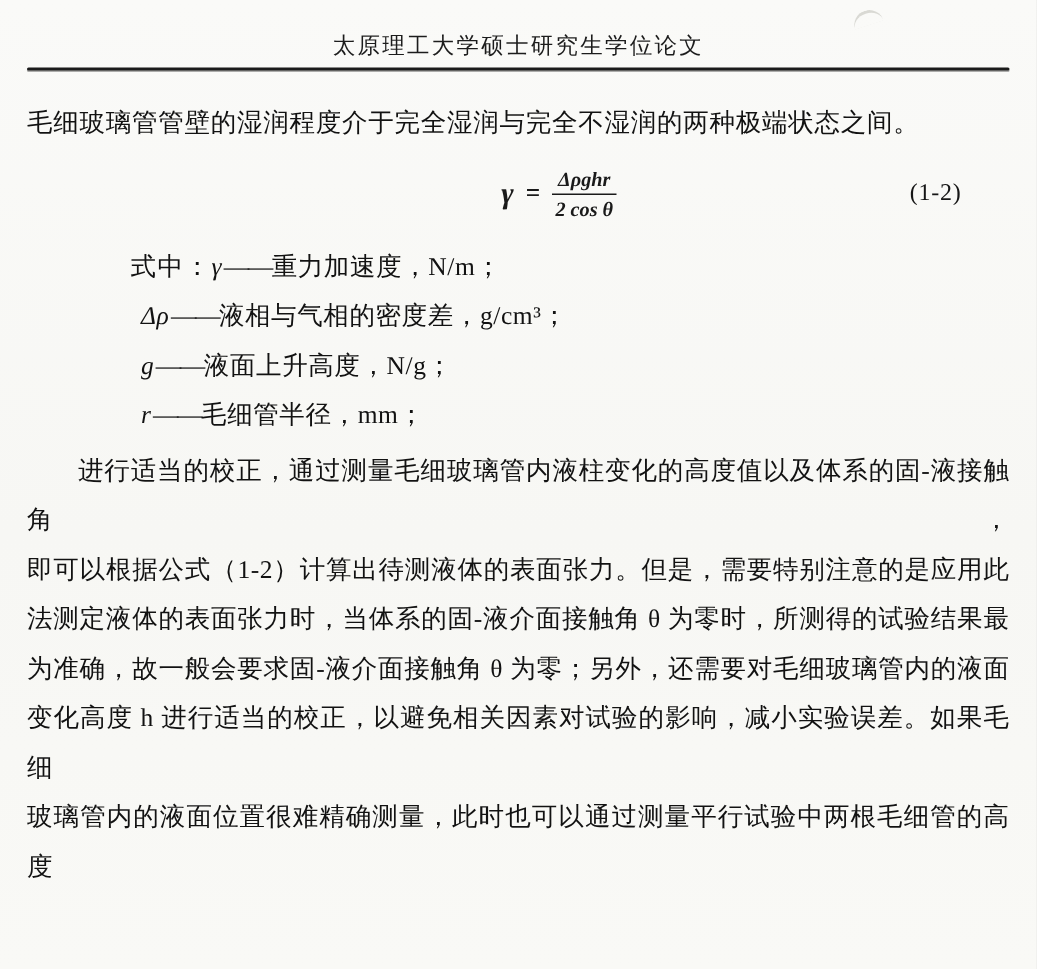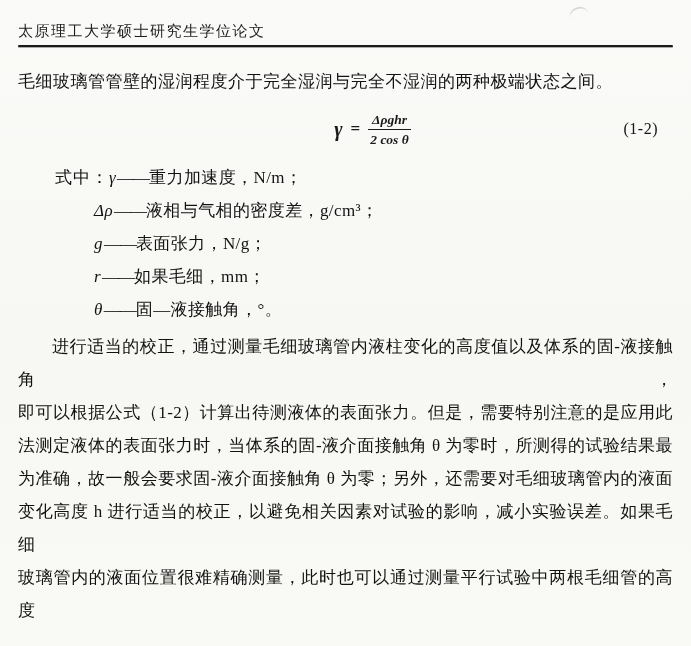--- a/index.html
+++ b/index.html
@@ -13,21 +13,21 @@
     height: 646px;
     box-sizing: border-box;
     padding: 14px 18px 0;
     background: linear-gradient(180deg, #fafaf8 0%, #f7f7f4 55%, #f9f9f6 100%);
     color: #151515;
     overflow: hidden;
   }
   
   .header {
     margin-top: 8px;
-    text-align: left;
+    text-align: center;
     font-size: 15px;
     letter-spacing: 1.5px;
     line-height: 18px;
     color: #1c1c1c;
   }
   .header-rule {
     margin-top: 5px;
     height: 2px;
     background: #1b1b1b;
     box-shadow: 0 1px 0 rgba(30,30,30,.35);
@@ -90,39 +90,39 @@
     font-size: 13.5px;
     line-height: 15px;
   }
   .frac .num {
     padding: 0 4px 2px;
     border-bottom: 1.6px solid #1a1a1a;
   }
   .frac .den { padding: 2px 4px 0; }
   .eq-num {
     position: absolute;
-    right: 15px;
+    right: 32px;
     top: 50%;
     transform: translateY(-50%);
     font-size: 16px;
     font-style: normal;
     color: #161616;
     letter-spacing: .5px;
   }
   
   .symbol-list { margin-top: 10px; }
   .sym-line {
     font-size: 17px;
     line-height: 33px;
     letter-spacing: .4px;
     margin-left: 76px;
     color: #121212;
   }
   .sym-line.lead-line { margin-left: 37px; }
-  .sym-lead { letter-spacing: 1px; }
+  .sym-lead { letter-spacing: 1px; margin-left: 32px; }
   .sym {
     font-style: italic;
     font-family: "Liberation Serif", "DejaVu Serif", serif;
     padding-right: 1px;
   }
   .sym-dash { letter-spacing: -1px; }
 </style>
 </head>
 <body>
 
@@ -148,27 +148,24 @@
   </div>
 
   <div class="symbol-list">
     <div class="sym-line lead-line">
       <span class="sym-lead">式中：</span><span class="sym">γ</span><span class="sym-dash">——</span><span>重力加速度，N/m；</span>
     </div>
     <div class="sym-line">
       <span class="sym">Δρ</span><span class="sym-dash">——</span><span>液相与气相的密度差，g/cm³；</span>
     </div>
     <div class="sym-line">
-      <span class="sym">g</span><span class="sym-dash">——</span><span>表面张力，N/g；</span>
+      <span class="sym">g</span><span class="sym-dash">——</span><span>液面上升高度，N/g；</span>
     </div>
     <div class="sym-line">
-      <span class="sym">r</span><span class="sym-dash">——</span><span>如果毛细，mm；</span>
-    </div>
-    <div class="sym-line">
-      <span class="sym">θ</span><span class="sym-dash">——</span><span>固—液接触角，°。</span>
+      <span class="sym">r</span><span class="sym-dash">——</span><span>毛细管半径，mm；</span>
     </div>
   </div>
 
   <div class="para2">
     <div class="p-line first">进行适当的校正，通过测量毛细玻璃管内液柱变化的高度值以及体系的固-液接触角，</div>
     <div class="p-line">即可以根据公式（1-2）计算出待测液体的表面张力。但是，需要特别注意的是应用此</div>
     <div class="p-line">法测定液体的表面张力时，当体系的固-液介面接触角 θ 为零时，所测得的试验结果最</div>
     <div class="p-line">为准确，故一般会要求固-液介面接触角 θ 为零；另外，还需要对毛细玻璃管内的液面</div>
     <div class="p-line">变化高度 h 进行适当的校正，以避免相关因素对试验的影响，减小实验误差。如果毛细</div>
     <div class="p-line">玻璃管内的液面位置很难精确测量，此时也可以通过测量平行试验中两根毛细管的高度</div>

